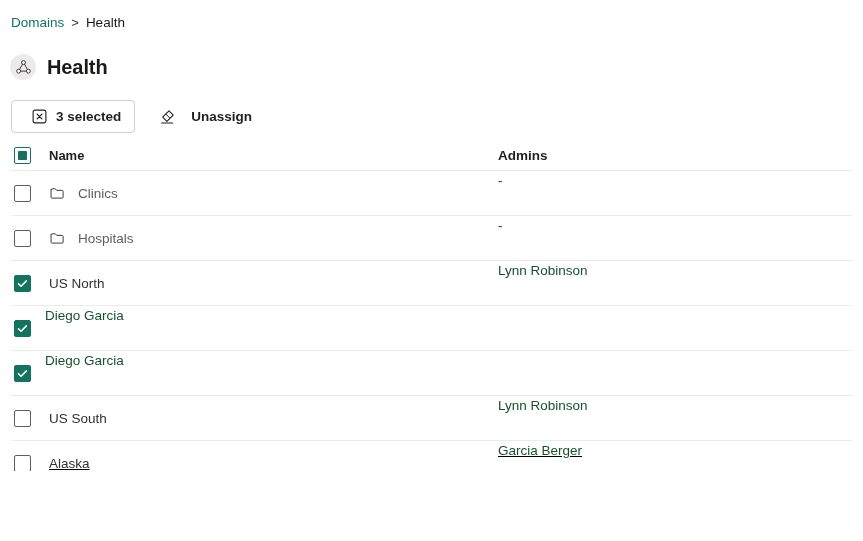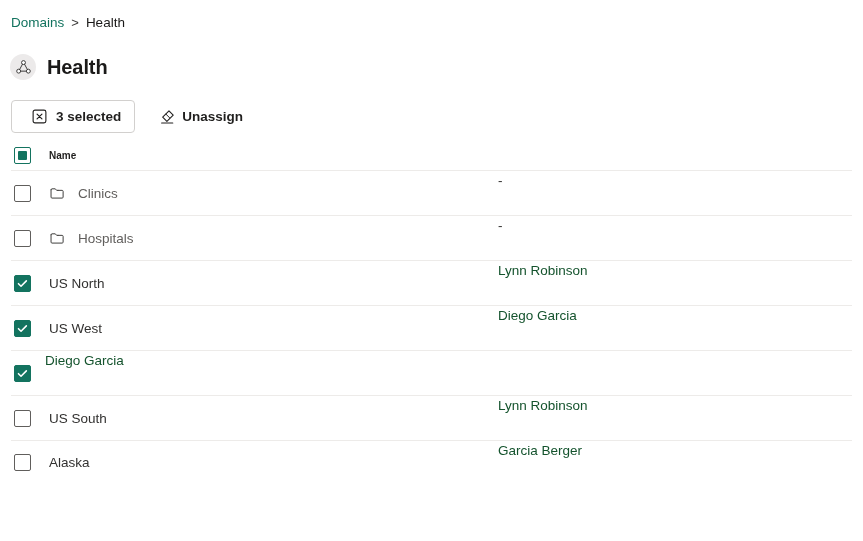--- a/index.html
+++ b/index.html
@@ -99,21 +99,21 @@
     cursor: pointer;
     font-size: 13.5px;
     font-weight: 600;
     color: #201f1e;
     white-space: nowrap;
   }
   .cmd-btn-plain {
     height: 33px;
     display: flex;
     align-items: center;
-    gap: 6px;
+    gap: 15px;
     padding: 0 8px;
     border: 1px solid transparent;
     border-radius: 4px;
     background: transparent;
     cursor: pointer;
     font-size: 13.5px;
     font-weight: 600;
     color: #201f1e;
     white-space: nowrap;
   }
@@ -127,37 +127,37 @@
     top: 140px;
     width: 841px;
   }
   .thead {
     height: 31px;
     display: flex;
     align-items: center;
     border-bottom: 1px solid #edebe9;
   }
   .th-name {
-    font-size: 10px;
+    font-size: 13px;
     font-weight: 600;
     color: #201f1e;
   }
   .th-admins {
     font-size: 13.5px;
     font-weight: 600;
     color: #201f1e;
   }
 
   .row {
     height: 45px;
     display: flex;
     border-bottom: 1px solid #edebe9;
     cursor: pointer;
   }
-  .row:last-child { border-bottom: 3px solid #c2410c; }
+  .row:last-child { border-bottom: 1px solid #c2410c; text-decoration: underline; }
 
   .cell-check {
     width: 34px;
     flex: 0 0 34px;
     display: flex;
     align-items: center;
     padding-left: 3px;
   }
   .cell-name {
     flex: 0 0 453px;
@@ -274,20 +274,23 @@
 
     <div class="thead">
       <div class="cell-check">
         <span class="cb indeterminate">
           <span class="inner"></span>
         </span>
       </div>
       <div class="cell-name">
         <span class="th-name">Name</span>
       </div>
+      <div class="cell-admins">
+        <span class="th-admins">Admins</span>
+      </div>
     </div>
 
     <div id="rows-container">
         <div class="row">
           <div class="cell-check">
             <span class="cb unchecked"></span>
           </div>
           <div class="cell-name">
             <span class="folder-ic">
               <svg width="17" height="17" viewBox="0 0 20 20" fill="none">
@@ -328,23 +331,20 @@
           <div class="cell-admins"><span class="admin-text">Lynn Robinson</span></div>
         </div>
         <div class="row">
           <div class="cell-check">
             <span class="cb checked">
               <svg width="11" height="11" viewBox="0 0 12 12" fill="none">
                 <path d="M1.6 6.2 L4.4 9 L10.2 3.1" stroke="#ffffff" stroke-width="1.7" stroke-linecap="round" stroke-linejoin="round"></path>
               </svg>
             </span>
           </div>
-          <div class="cell-name">
-            <span class="name-text">US West</span>
-          </div>
           <div class="cell-admins"><span class="admin-text">Diego Garcia</span></div>
         </div>
         <div class="row">
           <div class="cell-check">
             <span class="cb checked">
               <svg width="11" height="11" viewBox="0 0 12 12" fill="none">
                 <path d="M1.6 6.2 L4.4 9 L10.2 3.1" stroke="#ffffff" stroke-width="1.7" stroke-linecap="round" stroke-linejoin="round"></path>
               </svg>
             </span>
           </div>

